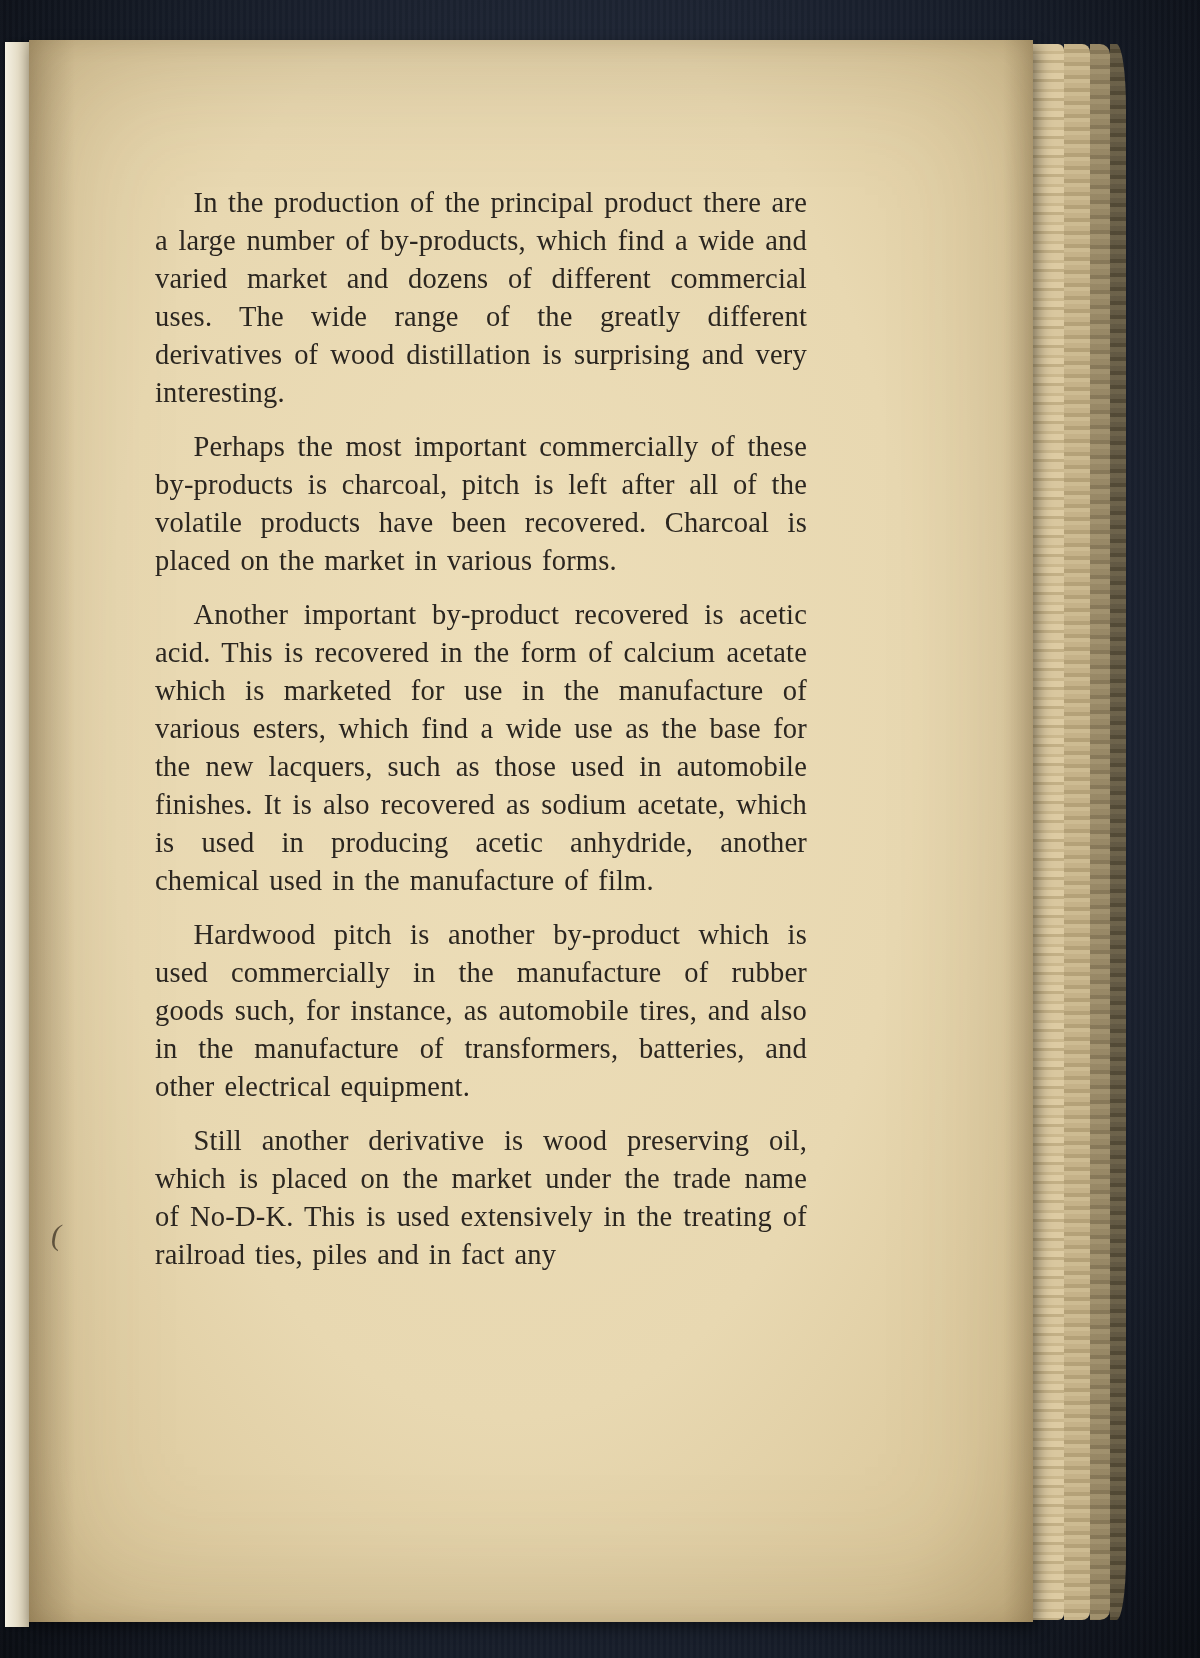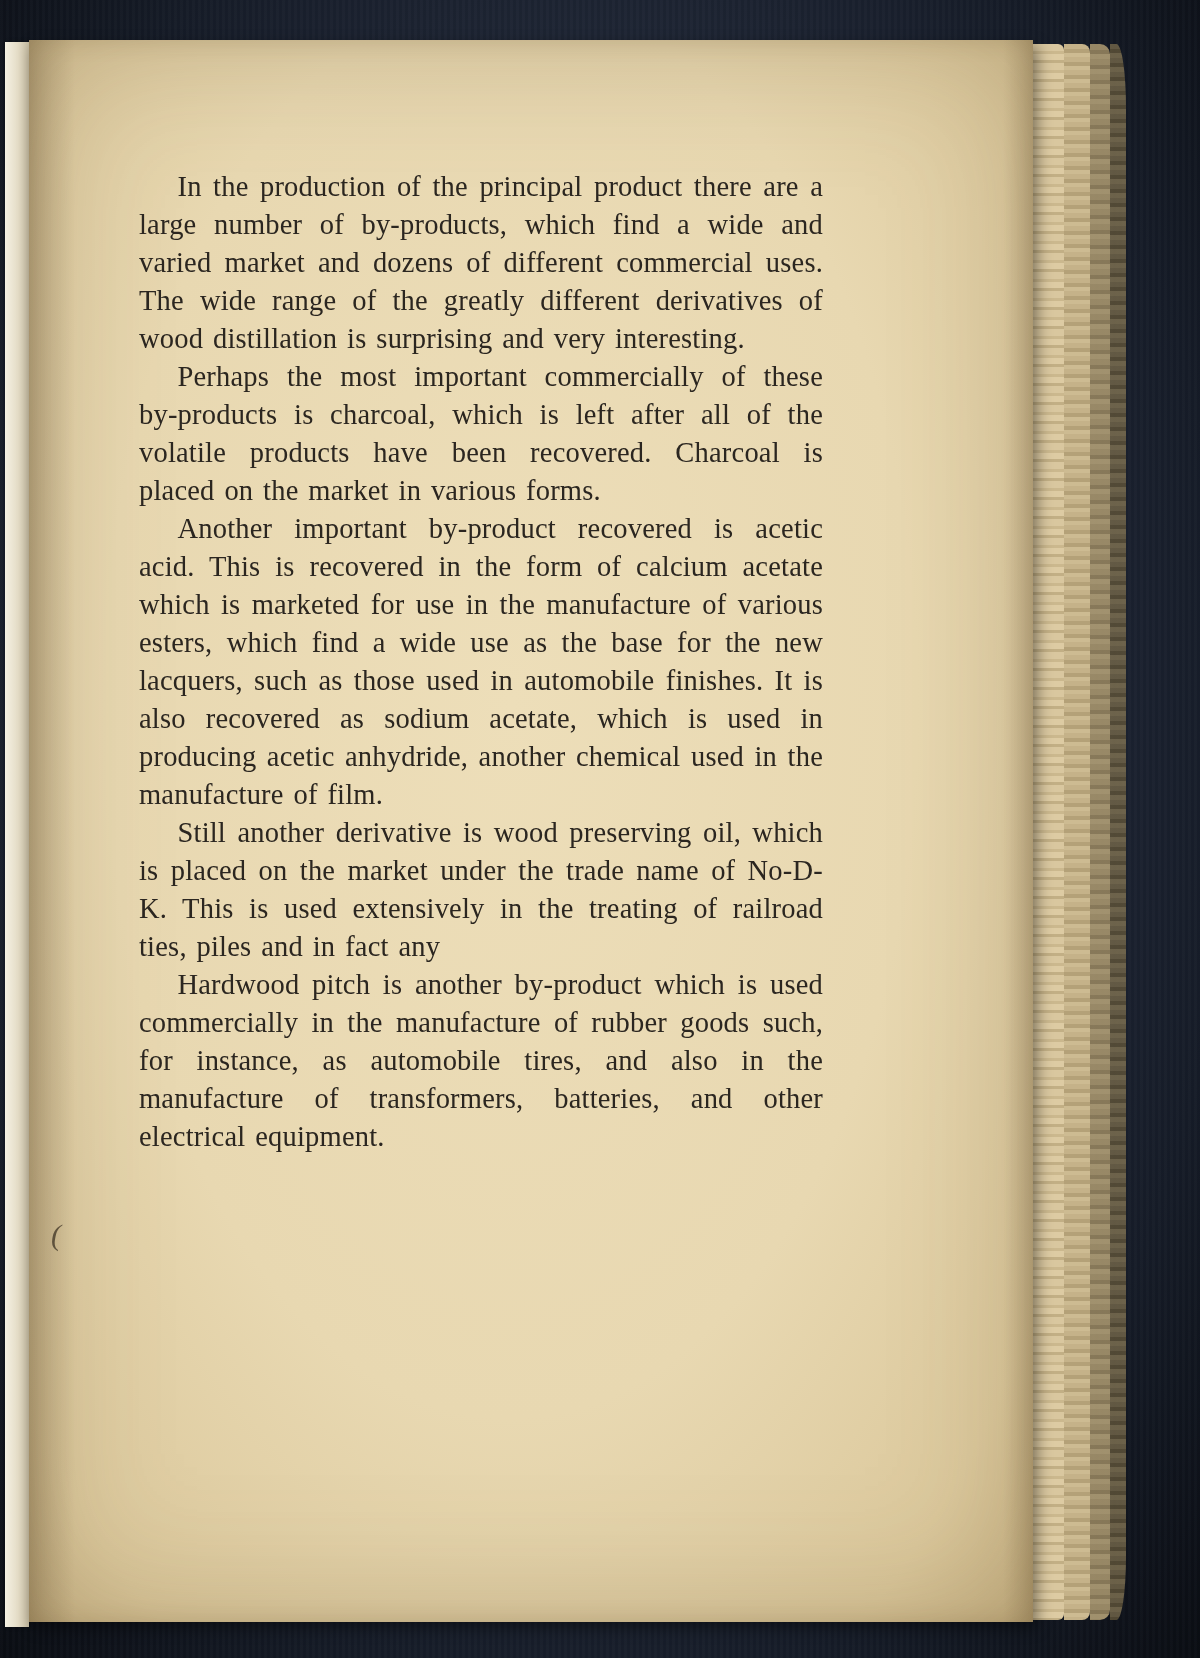--- a/index.html
+++ b/index.html
@@ -119,21 +119,21 @@
     font-size: 30px;
     letter-spacing: 1.5px;
     white-space: nowrap;
     padding-left: 90px;   
   }
   .head-folio {
     font-size: 30px;
     letter-spacing: 1px;
   }
   .body-text p {
-    margin: 0;
+    margin: 16px;
     font-size: 28.5px;
     line-height: 38px;
     text-align: justify;
     text-indent: 1.35em;
     letter-spacing: 0.2px;
     word-spacing: 2.5px;
   }
 
   
   .artifact {
@@ -165,20 +165,20 @@
   <div class="page-gutter-shade"></div>
   <div class="page-right-shade"></div>
 
   <div class="artifact">(</div>
 
   <div class="content">
 
 
     <div class="body-text">
       <p>In the production of the principal product there are a large number of by-products, which find a wide and varied market and dozens of different commercial uses.  The wide range of the greatly different derivatives of wood distillation is surprising and very interesting.</p>
-      <p>Perhaps the most important commercially of these by-products is charcoal, which is left after all of the volatile products have been recovered. Charcoal is placed on the market in various forms.</p>
+      <p>Perhaps the most important commercially of these by-products is charcoal, pitch is left after all of the volatile products have been recovered. Charcoal is placed on the market in various forms.</p>
       <p>Another important by-product recovered is acetic acid.  This is recovered in the form of calcium acetate which is marketed for use in the manufacture of various esters, which find a wide use as the base for the new lacquers, such as those used in automobile finishes.  It is also recovered as sodium acetate, which is used in producing acetic anhydride, another chemical used in the manufacture of film.</p>
+      <p>Hardwood pitch is another by-product which is used commercially in the manufacture of rubber goods such, for instance, as automobile tires, and also in the manufacture of transformers, batteries, and other electrical equipment.</p>
       <p>Still another derivative is wood preserving oil, which is placed on the market under the trade name of No-D-K.  This is used extensively in the treating of railroad ties, piles and in fact any</p>
-      <p>Hardwood pitch is another by-product which is used commercially in the manufacture of rubber goods such, for instance, as automobile tires, and also in the manufacture of transformers, batteries, and other electrical equipment.</p>
     </div>
 
   </div>
 </div>
 
 </body></html>

